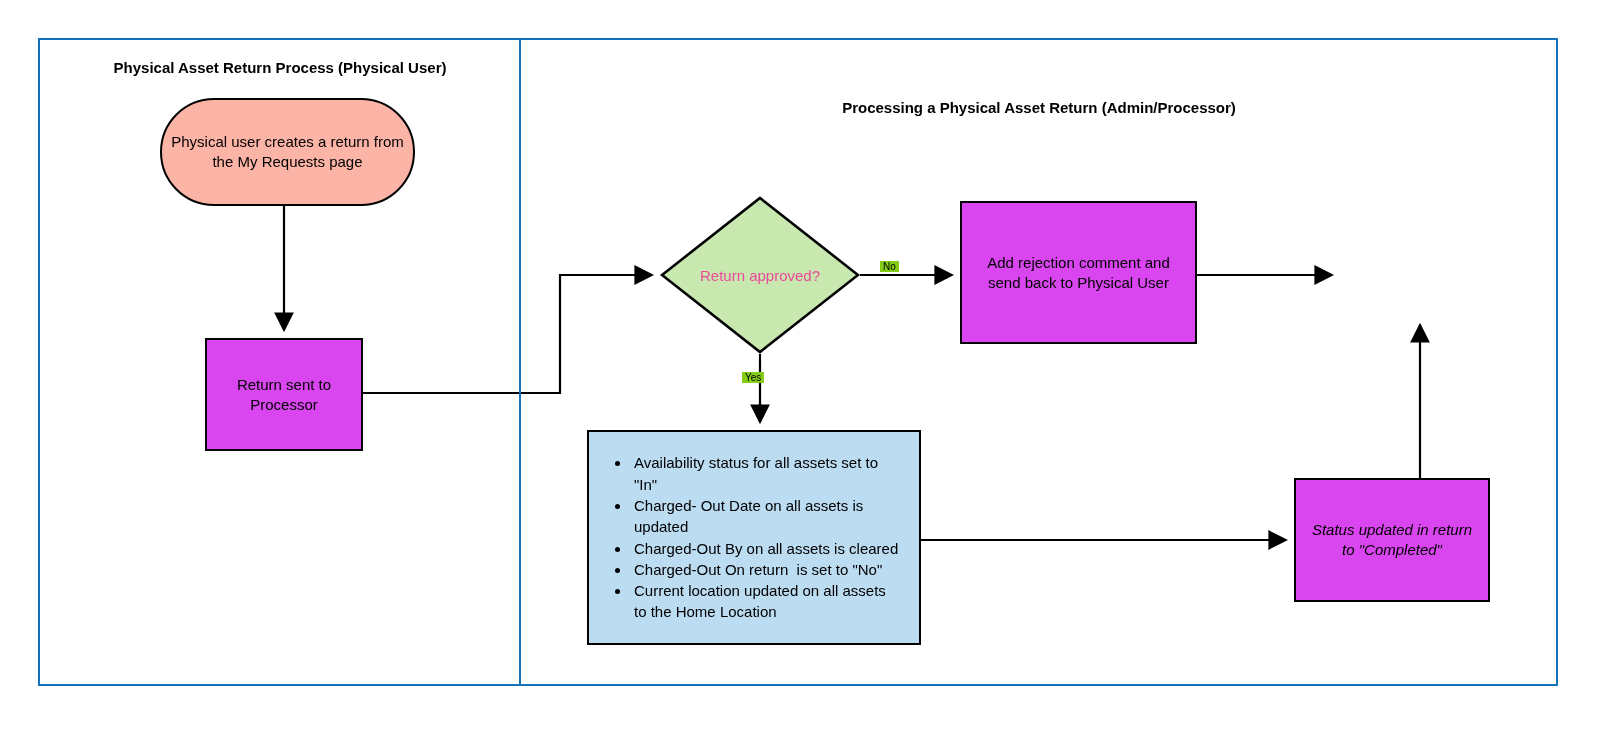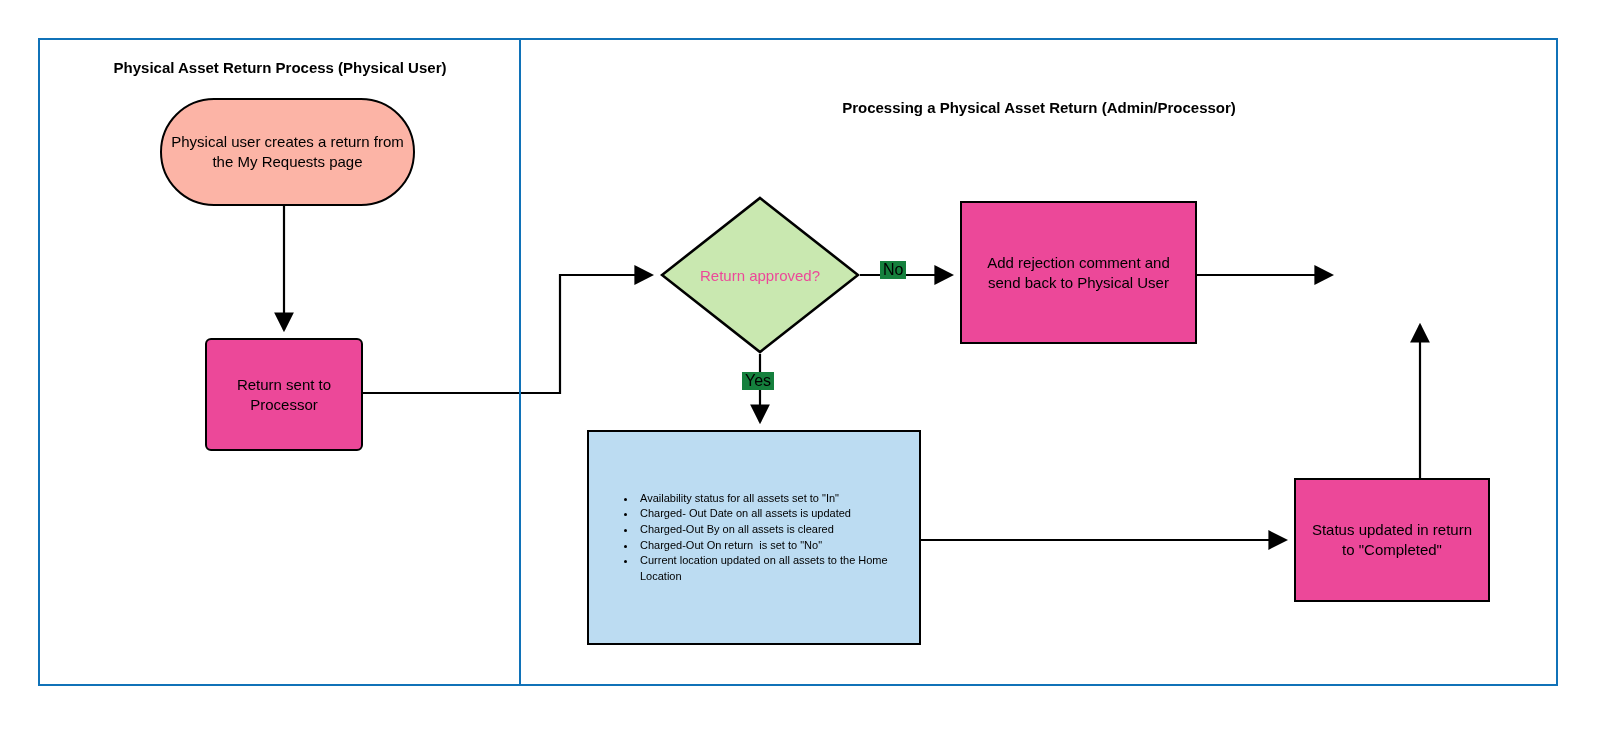--- a/index.html
+++ b/index.html
@@ -63,37 +63,37 @@
     display: flex;
     align-items: center;
     justify-content: center;
     text-align: center;
     font-size: 15px;
     color: #000000;
     line-height: 1.32;
     padding: 16px 8px;
   }
   .node-pink   { background: #fcb4a6; }
-  .node-blue   { background: #ec4899; }
+  .node-blue   { background: #d946ef; }
   .terminator  { border-radius: 56px; }
 
   #node-start {
     left: 160px; top: 98px; width: 255px; height: 108px;
   }
   #node-return-sent {
-    left: 205px; top: 338px; width: 158px; height: 113px; border-radius: 6px;
+    left: 205px; top: 338px; width: 158px; height: 113px;
   }
   #node-reject {
     left: 960px; top: 201px; width: 237px; height: 143px;
   }
   #node-end {
     left: 1340px; top: 239px; width: 160px; height: 78px;
   }
   #node-status {
-    left: 1294px; top: 478px; width: 196px; height: 124px;
+    left: 1294px; top: 478px; width: 196px; height: 124px; font-style: italic;
   }
 
   
   #node-decision {
     position: absolute;
     left: 660px;
     top: 196px;
     width: 200px;
     height: 158px;
   }
@@ -121,39 +121,39 @@
     top: 430px;
     width: 334px;
     height: 215px;
     box-sizing: border-box;
     border: 2px solid #000000;
     background: #bcdcf2;
     display: flex;
     align-items: center;
   }
   #node-bullets ul {
-    margin: 14px;
+    margin: 8px;
     padding: 0 10px 0 34px;
     width: 100%;
     list-style: disc;
-    font-size: 11px;
+    font-size: 15px;
     color: #000000;
     line-height: 1.42;
   }
   #node-bullets li {
     margin: 0;
     padding: 0 0 0 3px;
     white-space: pre-wrap;
   }
 
   .edge-label {
     position: absolute;
-    font-size: 16px;
-    color: #000000;
-    background: #15803d;
+    font-size: 10px;
+    color: #000000;
+    background: #84cc16;
     padding: 0 3px;
     white-space: nowrap;
   }
   #edge-label-no  { left: 880px; top: 261px; }
   #edge-label-yes { left: 742px; top: 372px; }
 </style>
 </head>
 <body>
 
 <div id="canvas">

